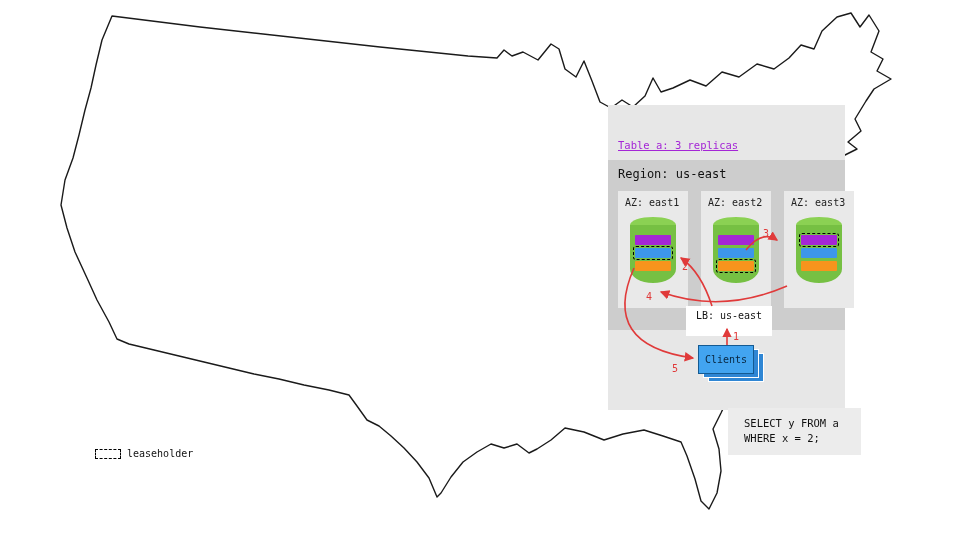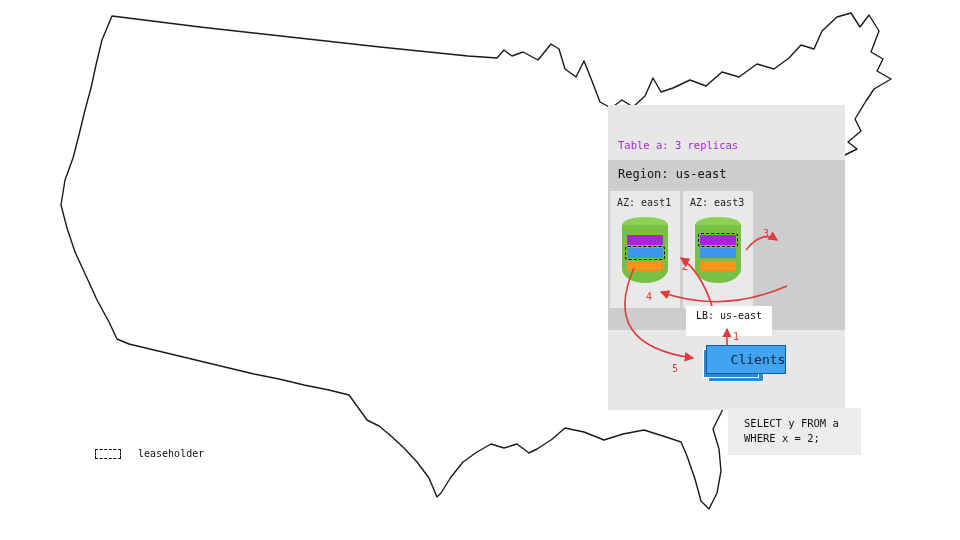--- a/index.html
+++ b/index.html
@@ -4,29 +4,29 @@
 <style>
   html,body{margin:0;padding:0;background:#fff;}
   .stage{position:relative;width:960px;height:540px;background:#fff;overflow:hidden;
          font-family:"DejaVu Sans Mono","Liberation Mono",monospace;color:#111;}
   svg.map{position:absolute;left:0;top:0;z-index:0;}
   svg.arrows{position:absolute;left:0;top:0;z-index:30;pointer-events:none;}
 
   .panel{position:absolute;left:608px;top:105px;width:237px;height:305px;
          background:var(--panel-gray,#e7e7e7);z-index:10;}
   .legend{position:absolute;left:10px;top:8px;font-size:10.5px;line-height:13px;white-space:pre;}
-  .c-purple{color:var(--purple,#a426d6);}
+  .c-purple{color:var(--purple,#a426d6);text-decoration:underline;}
   .c-blue{color:var(--blue,#3d96ea);}
   .c-orange{color:var(--orange,#f7941d);}
 
   .region{position:absolute;left:608px;top:160px;width:237px;height:170px;
           background:var(--region-gray,#cdcdcd);z-index:11;text-decoration:underline;}
   .region-label{position:absolute;left:10px;top:7px;font-size:12px;color:#111;}
 
-  .az-row{position:absolute;left:2px;top:31px;display:flex;gap:3px;}
+  .az-row{position:absolute;left:10px;top:31px;display:flex;gap:13px;}
   .az{position:relative;width:70px;height:117px;background:#e9e9e9;}
   .az-label{position:absolute;left:7px;top:6px;font-size:10px;color:#222;}
 
   .cyl{position:absolute;left:12px;top:26px;width:46px;height:66px;}
   .cyl-top{position:absolute;left:0;top:0;width:46px;height:16px;border-radius:50%;
            background:var(--green-light,#8bd153);}
   .cyl-body{position:absolute;left:0;top:8px;width:46px;height:58px;
             background:var(--green,#76c043);
             border-radius:0 0 50% 50% / 0 0 14px 14px;}
   .bar{position:absolute;left:5px;width:36px;height:10px;border-radius:1px;}
@@ -35,28 +35,28 @@
   .bar-orange{top:44px;background:var(--orange,#f7941d);}
   .lease{outline:1.6px dashed #000;outline-offset:1px;}
 
   .lb{position:absolute;left:686px;top:306px;width:86px;height:30px;background:#fff;
       z-index:12;font-size:10px;text-align:center;line-height:19px;}
 
   .clients{position:absolute;left:698px;top:345px;width:66px;height:40px;z-index:12;}
   .client-layer{position:absolute;width:54px;height:27px;background:#2f86d4;border:1px solid #fff;}
   .client-layer.l3{left:10px;top:8px;}
   .client-layer.l2{left:5px;top:4px;}
-  .client-front{position:absolute;left:8px;top:0;width:54px;height:27px;
+  .client-front{position:absolute;left:0;top:0;width:54px;height:27px;
                 background:var(--clients-blue,#42a4f0);border:1px solid #145a92;
-                font-size:13px;color:#08263f;display:flex;align-items:center;justify-content:center;padding-left:24px;}
+                font-size:10px;color:#08263f;display:flex;align-items:center;justify-content:center;}
 
   .sql{position:absolute;left:728px;top:408px;width:117px;background:#ececec;z-index:10;
        padding:8px 0 9px 16px;font-size:10.5px;line-height:15px;color:#111;}
 
-  .key{position:absolute;left:95px;top:448px;display:flex;align-items:center;gap:17px;
+  .key{position:absolute;left:95px;top:448px;display:flex;align-items:center;gap:6px;
        font-size:10px;z-index:10;}
   .key-swatch{display:inline-block;width:24px;height:8px;border:1.5px dashed #000;background:transparent;}
 
   .arrow{fill:none;stroke:var(--arrow,#e03a3a);stroke-width:1.6px;}
   .fnum{font-family:"DejaVu Sans Mono","Liberation Mono",monospace;font-size:10px;
         fill:var(--arrow,#e03a3a);}
 </style>
 </head>
 <body>
 
@@ -98,20 +98,30 @@
         <div class="az-label">AZ: east1</div>
         <div class="cyl">
           <div class="cyl-top"></div>
           <div class="cyl-body"></div>
           <div class="bar bar-purple"></div>
           <div class="bar bar-blue lease"></div>
           <div class="bar bar-orange"></div>
         </div>
       </div>
 
+      <div class="az">
+        <div class="az-label">AZ: east2</div>
+        <div class="cyl">
+          <div class="cyl-top"></div>
+          <div class="cyl-body"></div>
+          <div class="bar bar-purple"></div>
+          <div class="bar bar-blue"></div>
+          <div class="bar bar-orange lease"></div>
+        </div>
+      </div>
 
       <div class="az">
         <div class="az-label">AZ: east3</div>
         <div class="cyl">
           <div class="cyl-top"></div>
           <div class="cyl-body"></div>
           <div class="bar bar-purple lease"></div>
           <div class="bar bar-blue"></div>
           <div class="bar bar-orange"></div>
         </div>

